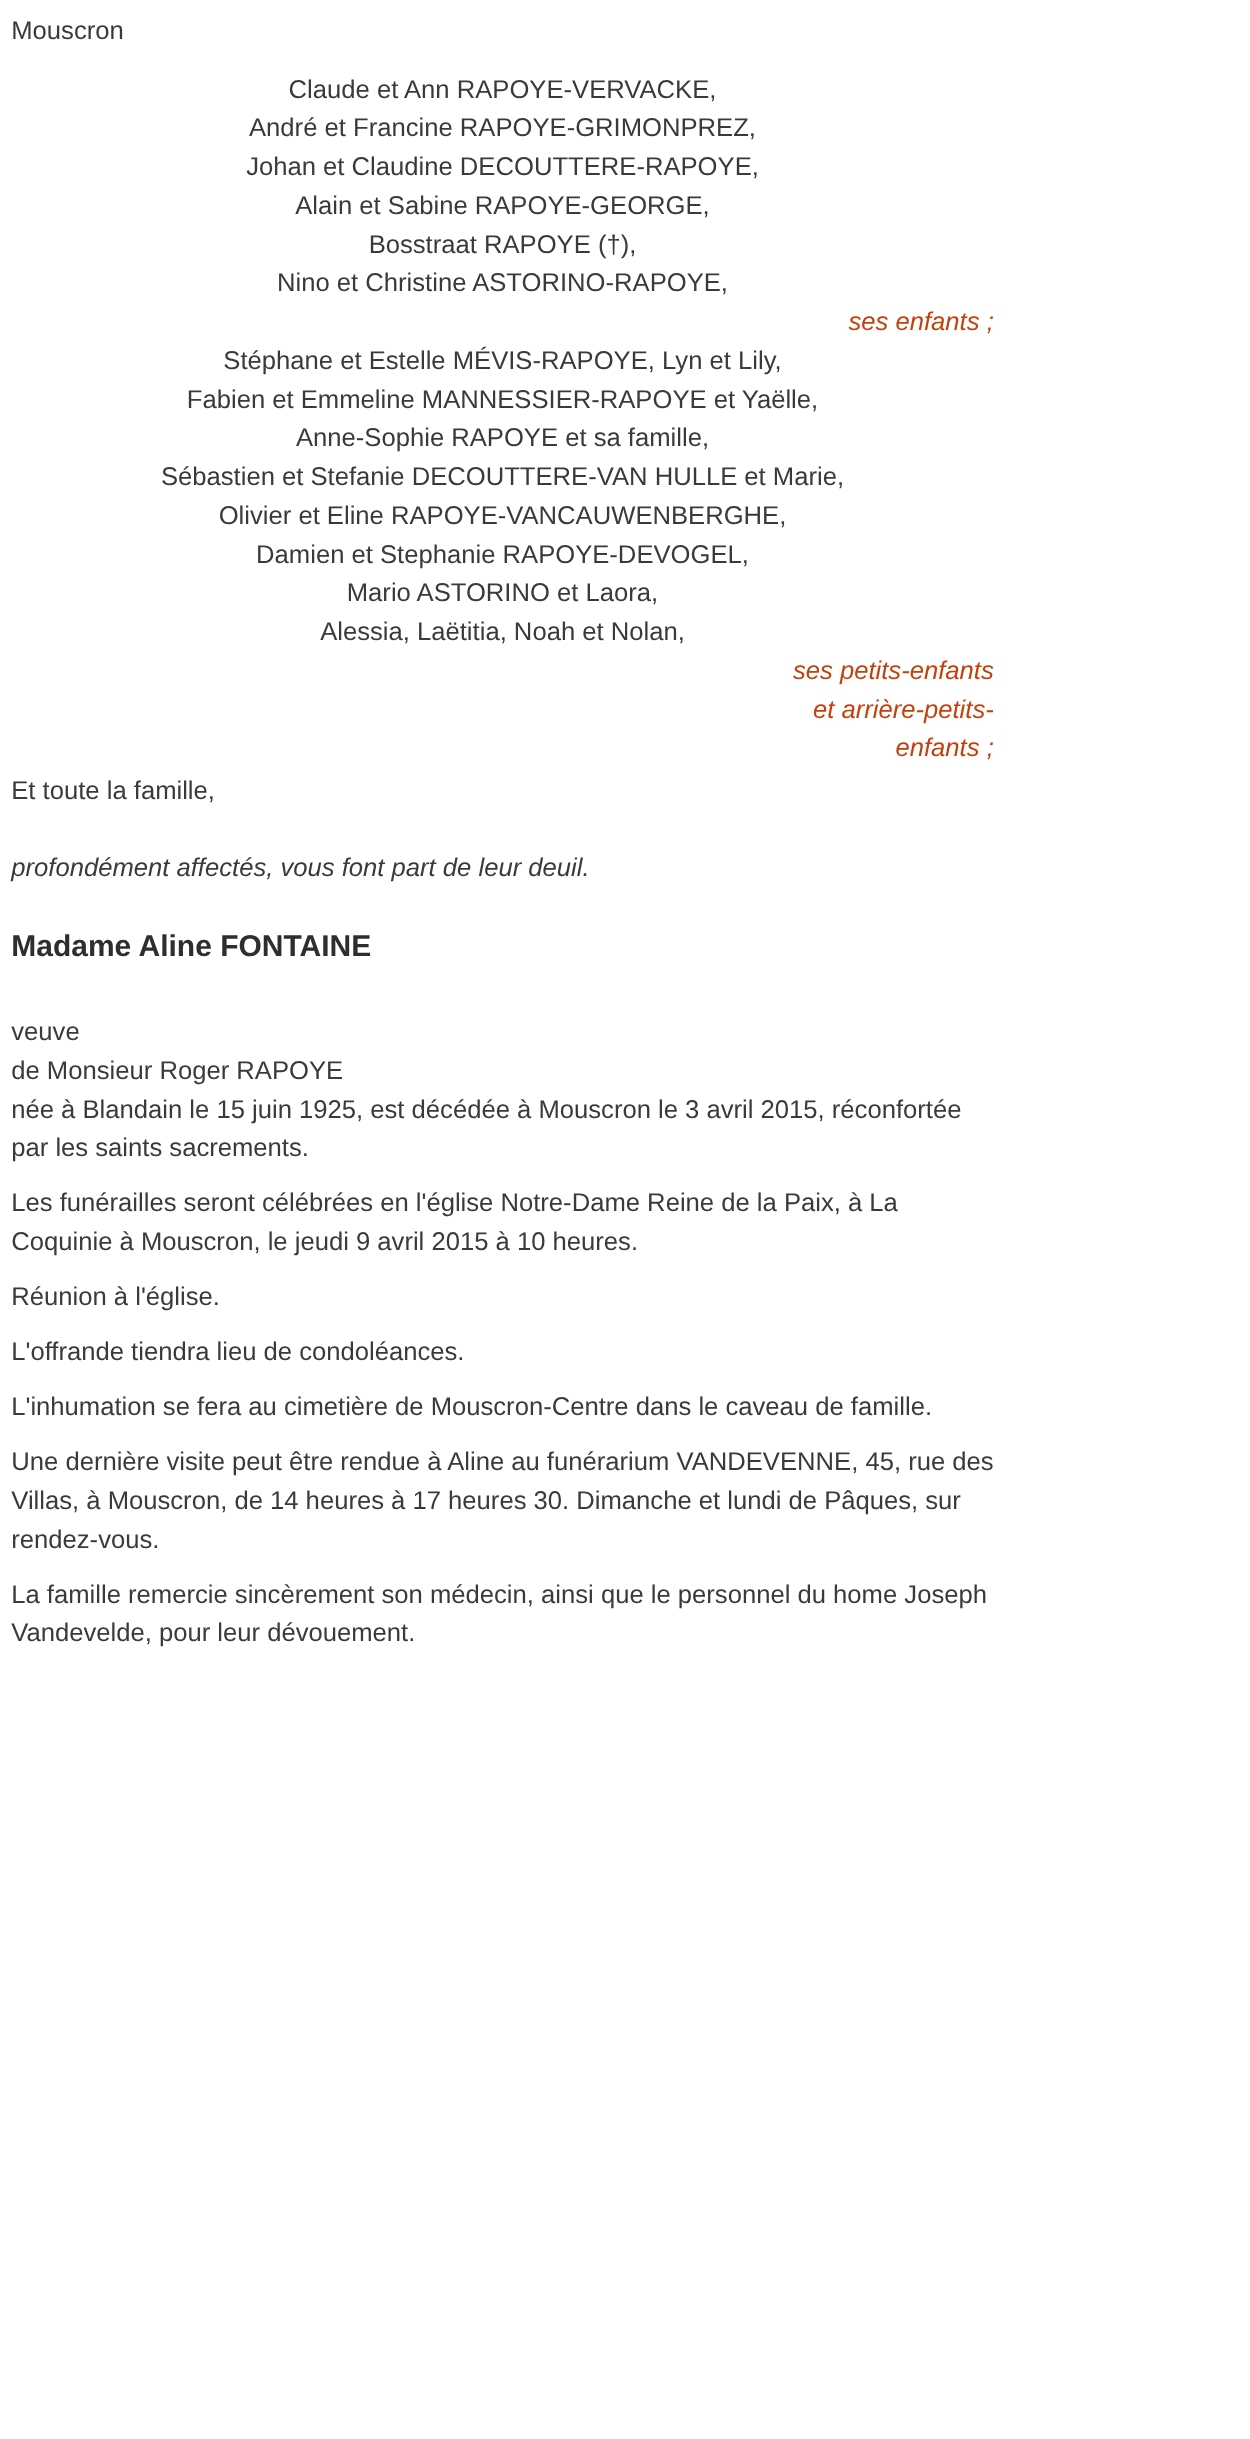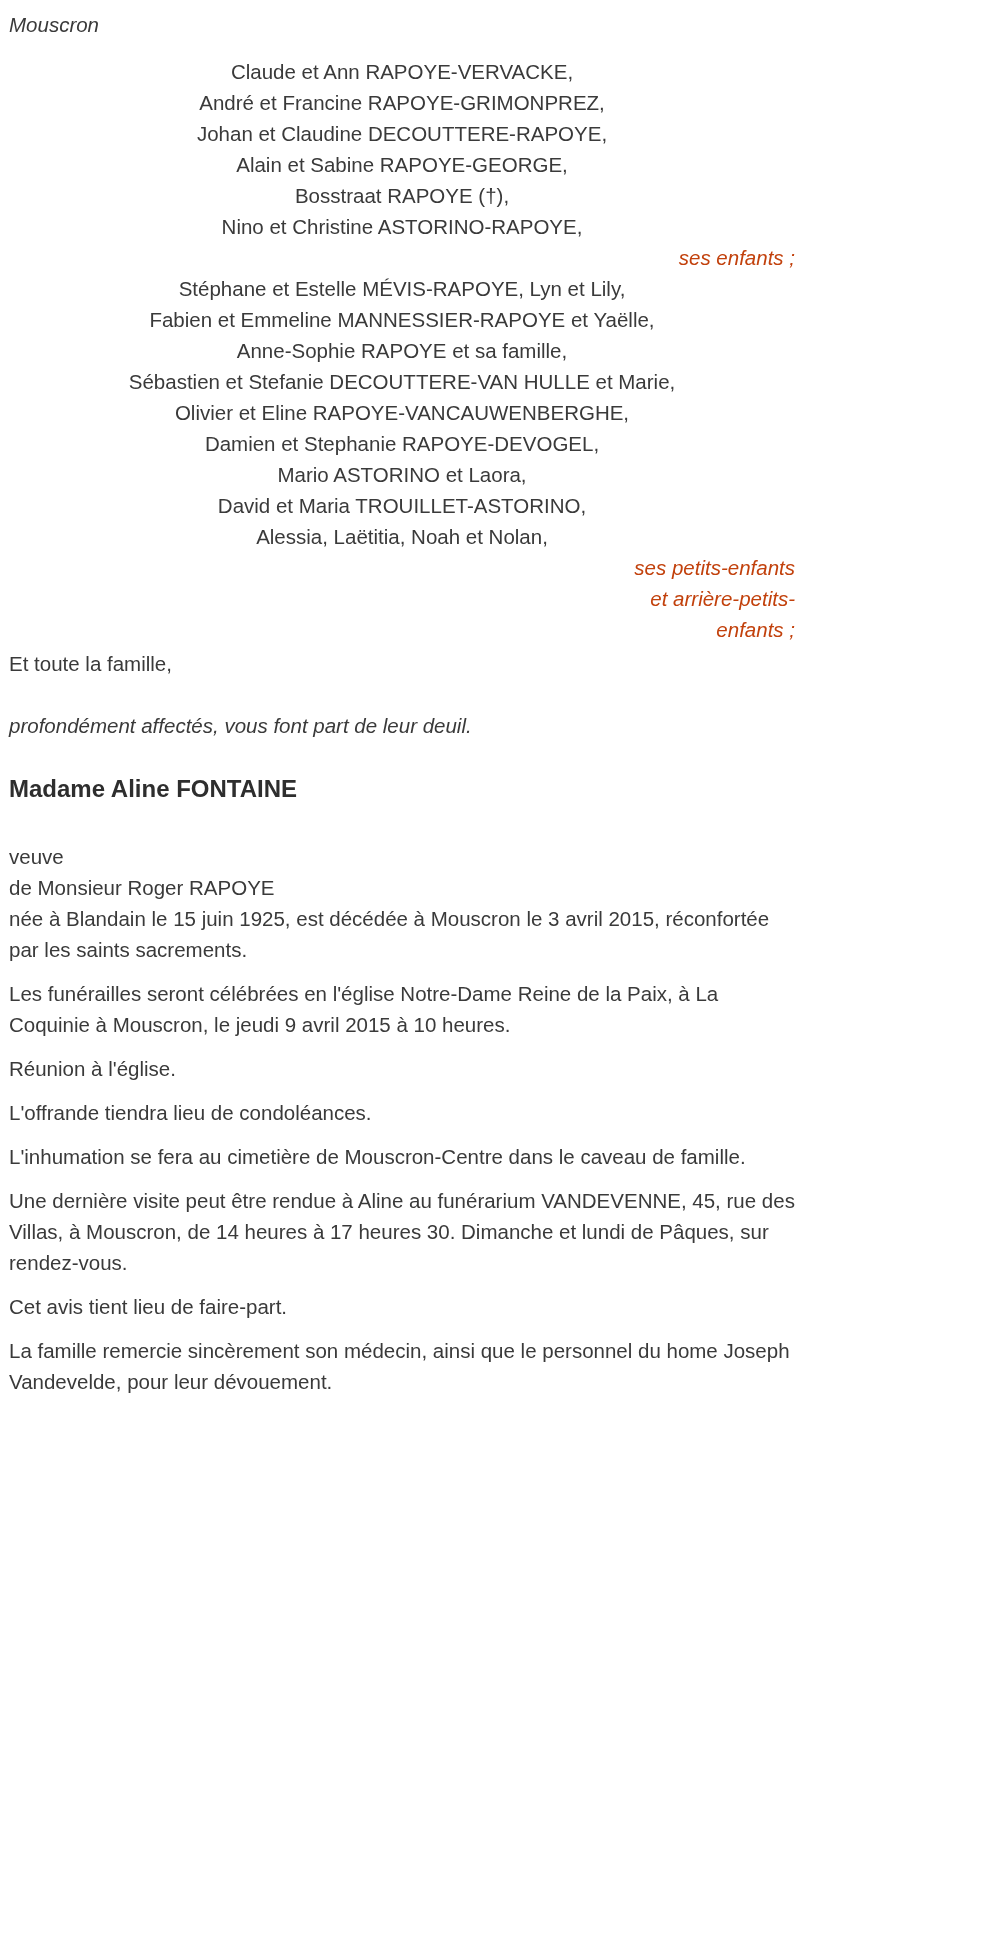--- a/index.html
+++ b/index.html
@@ -10,21 +10,21 @@
     font-family: "Liberation Sans", "DejaVu Sans", sans-serif;
     color: #3a3a3a;
     overflow: hidden;
   }
   .doc {
     width: 800px;
     padding: 9px 5px 0 9px;
     font-size: 20.5px;
     line-height: 31px;
   }
-  .city { margin-bottom: 16px; font-style: italic; }
+  .city { margin-bottom: 16px; }
   .names p { margin: 0; text-align: center; }
   .caption {
     text-align: right;
     font-style: italic;
     color: #c2410c;
   }
   .caption p { margin: 0; }
   .family-line { margin-top: 3px; }
   .announce { margin-top: 31px; font-style: italic; }
   .title {
@@ -61,21 +61,20 @@
   </div>
 
   <div class="names">
     <p>Stéphane et Estelle MÉVIS-RAPOYE, Lyn et Lily,</p>
     <p>Fabien et Emmeline MANNESSIER-RAPOYE et Yaëlle,</p>
     <p>Anne-Sophie RAPOYE et sa famille,</p>
     <p>Sébastien et Stefanie DECOUTTERE-VAN HULLE et Marie,</p>
     <p>Olivier et Eline RAPOYE-VANCAUWENBERGHE,</p>
     <p>Damien et Stephanie RAPOYE-DEVOGEL,</p>
     <p>Mario ASTORINO et Laora,</p>
-    <p>David et Maria TROUILLET-ASTORINO,</p>
     <p>Alessia, Laëtitia, Noah et Nolan,</p>
   </div>
 
   <div class="caption">
     <p>ses petits-enfants</p>
     <p>et arrière-petits-</p>
     <p>enfants ;</p>
   </div>
 
   <p class="family-line">Et toute la famille,</p>
@@ -89,18 +88,17 @@
     <p>de Monsieur Roger RAPOYE</p>
   </div>
 
   <div class="body-paragraphs">
     <p class="para">née à Blandain le 15 juin 1925, est décédée à Mouscron le 3 avril 2015, réconfortée par les saints sacrements.</p>
     <p class="para">Les funérailles seront célébrées en l'église Notre-Dame Reine de la Paix, à La Coquinie à Mouscron, le jeudi 9 avril 2015 à 10 heures.</p>
     <p class="para">Réunion à l'église.</p>
     <p class="para">L'offrande tiendra lieu de condoléances.</p>
     <p class="para">L'inhumation se fera au cimetière de Mouscron-Centre dans le caveau de famille.</p>
     <p class="para">Une dernière visite peut être rendue à Aline au funérarium VANDEVENNE, 45, rue des Villas, à Mouscron, de 14 heures à 17 heures 30. Dimanche et lundi de Pâques, sur rendez-vous.</p>
-    <p class="para">Cet avis tient lieu de faire-part.</p>
     <p class="para">La famille remercie sincèrement son médecin, ainsi que le personnel du home Joseph Vandevelde, pour leur dévouement.</p>
   </div>
 
 
 </div>
 
 </body></html>

